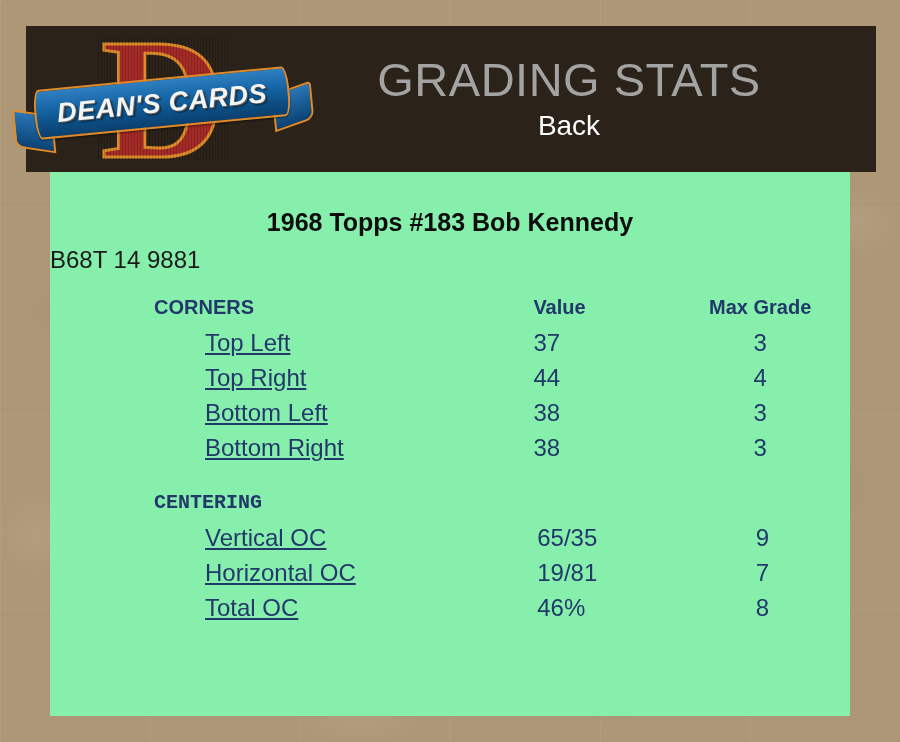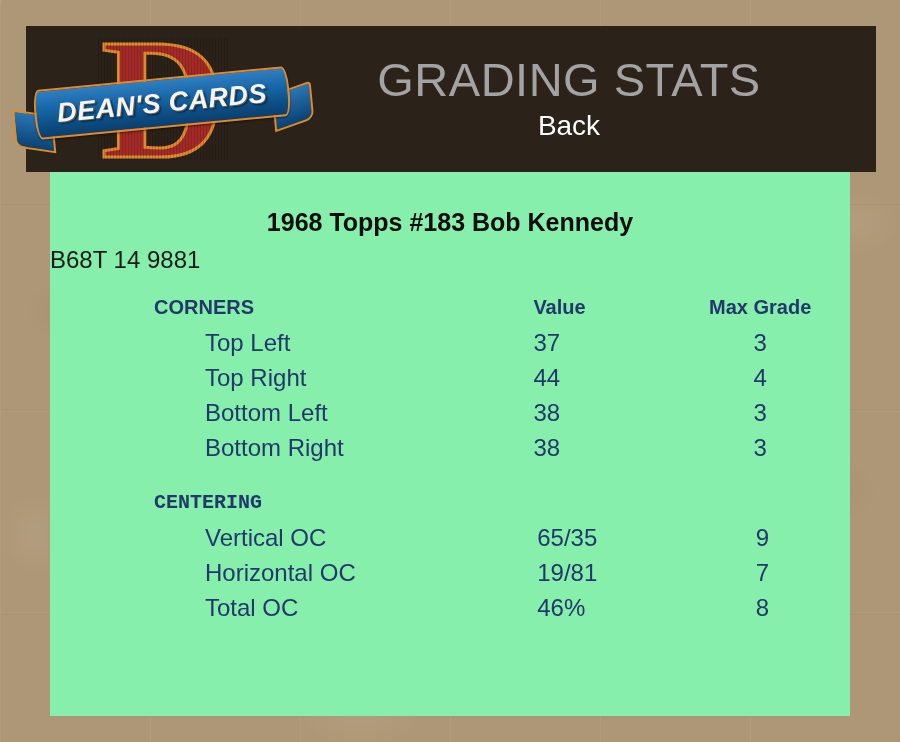--- a/index.html
+++ b/index.html
@@ -196,21 +196,21 @@
     padding-top: 22px;
     padding-bottom: 6px;
   }
   tr.section-head .col-label { padding-left: 4px; }
 
   tr.data-row td {
     font-size: 24px;
     height: 35px;
     vertical-align: middle;
   }
-  tr.data-row .col-label { padding-left: 55px; }
+  tr.data-row .col-label { padding-left: 55px; text-decoration: underline; }
 
   #centering-section tr.section-head td { padding-top: 26px; font-family: Liberation Mono, monospace; }
 </style>
 </head>
 <body>
 
 <div id="bg-watermark"></div>
 
 <div id="header-band">
 

